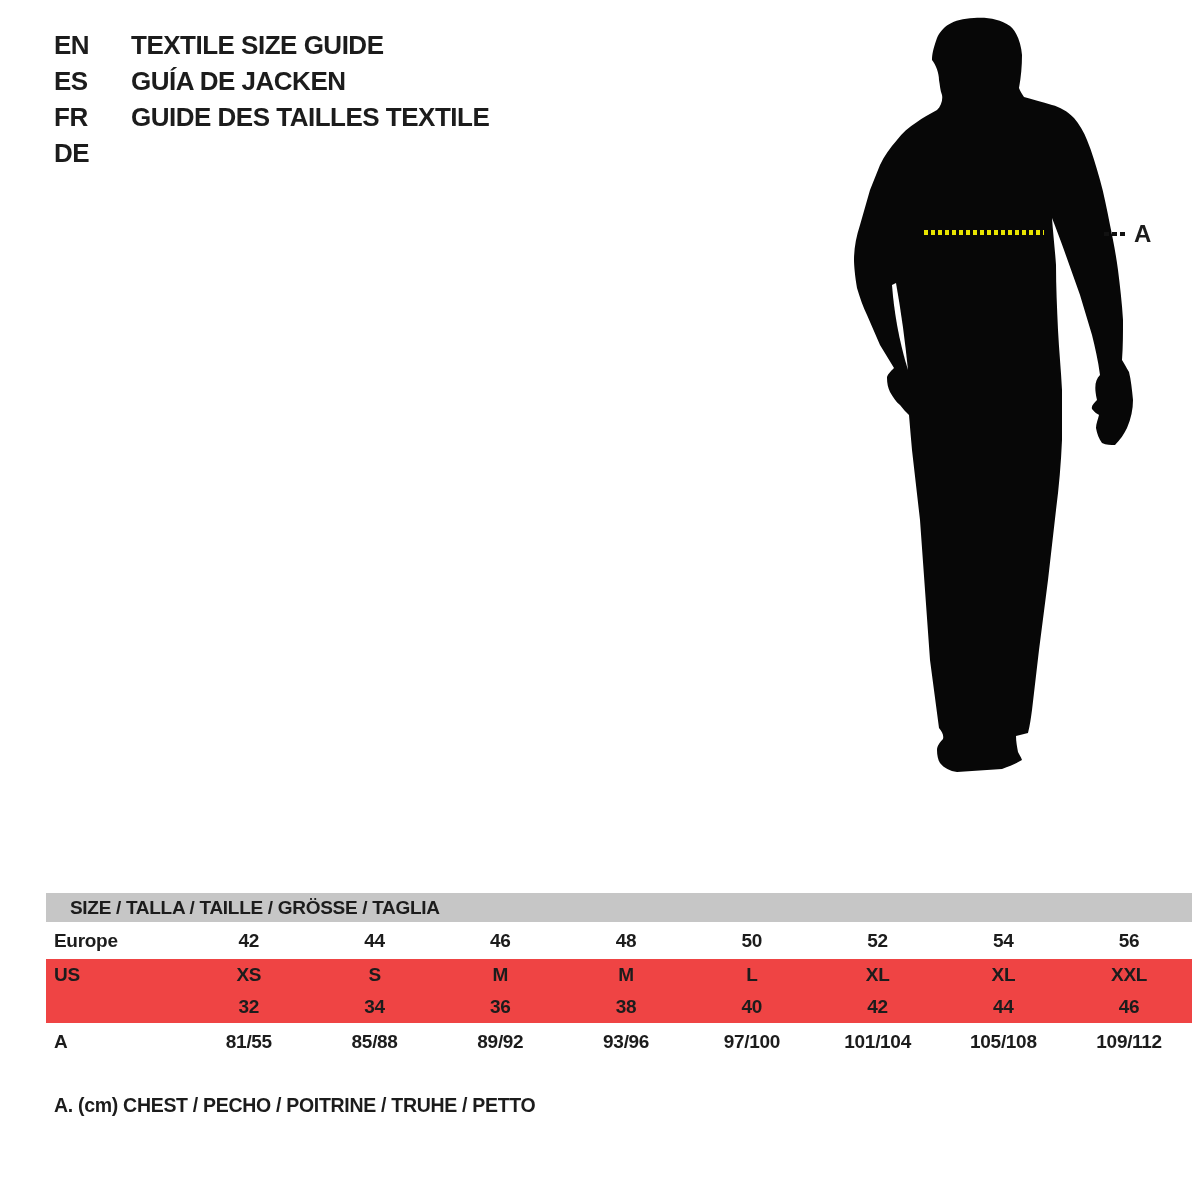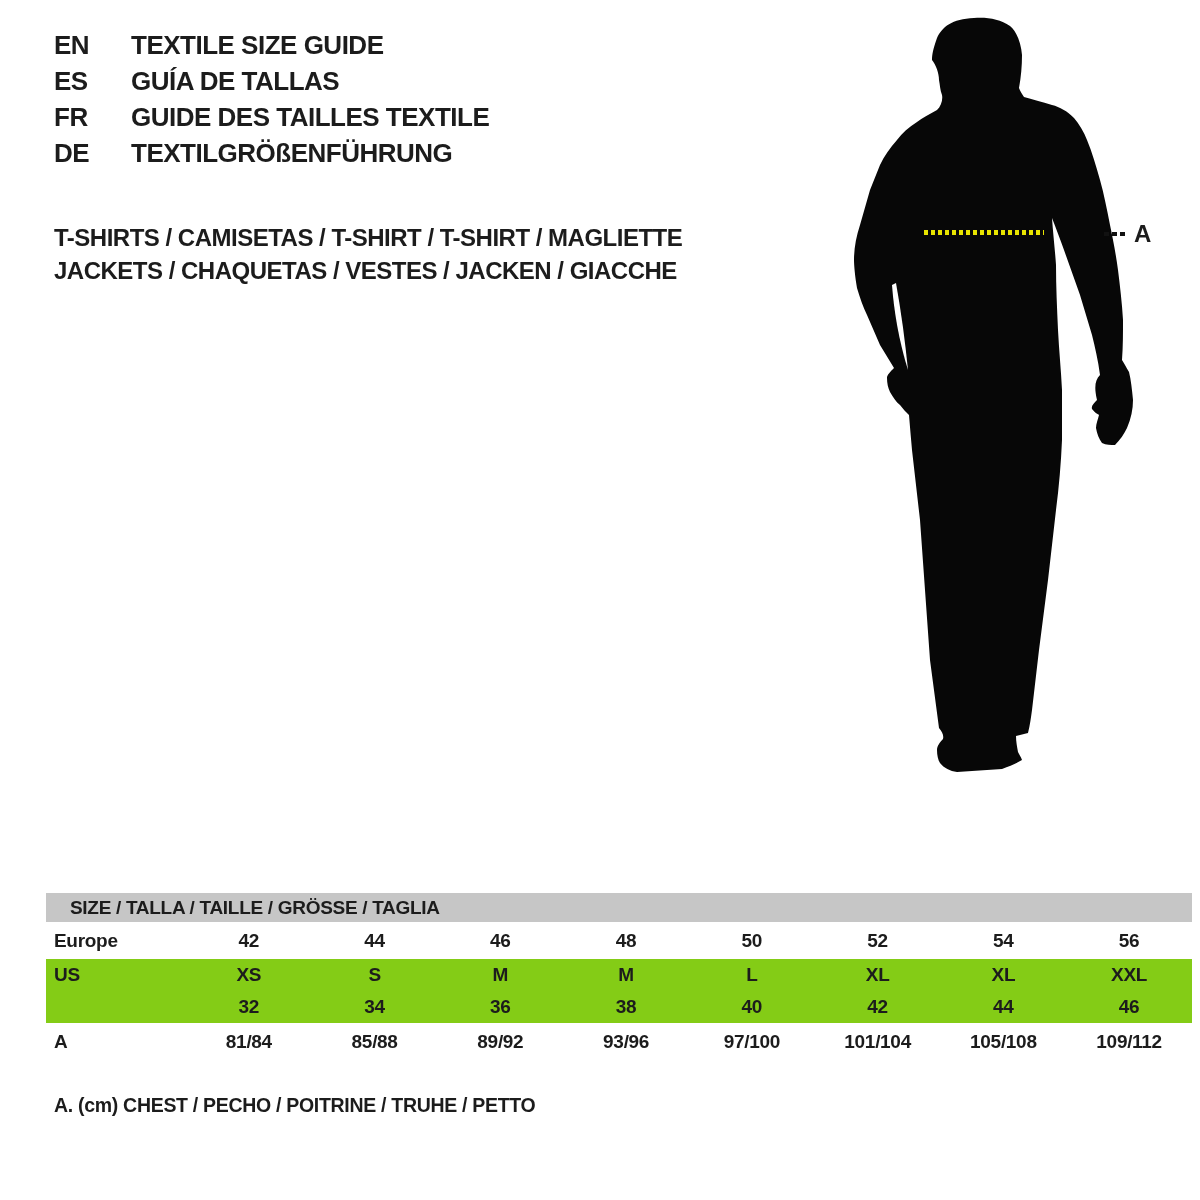--- a/index.html
+++ b/index.html
@@ -31,21 +31,21 @@
   .a-label{position:absolute;left:1122px;top:220px;font-size:24px;font-weight:bold;}
   
   .section-heading{position:absolute;left:42px;top:842px;font-size:19.5px;font-weight:bold;letter-spacing:-0.3px;}
   
   .size-table{position:absolute;left:34px;top:893px;width:1146px;}
   .thead{
     height:29px;line-height:29px;background:#c6c6c6;padding-left:24px;
     font-size:19px;font-weight:bold;letter-spacing:-0.3px;
   }
   .trow{display:grid;grid-template-columns:140px repeat(8,1fr);align-items:center;}
-  .trow.shade{background:#84cc16;}
+  .trow.shade{background:#ef4444;}
   .trow.r0{height:37px;}
   .trow.r1{height:31px;}
   .trow.r2{height:33px;}
   .trow.r3{height:38px;}
   .tlabel{font-size:19px;font-weight:bold;letter-spacing:-0.3px;padding-left:8px;text-align:left;}
   .tcell{font-size:19px;font-weight:bold;letter-spacing:-0.3px;text-align:center;}
   
   .footnote{position:absolute;left:42px;top:1094px;font-size:19.5px;font-weight:bold;letter-spacing:-0.3px;}
 </style>
 </head>
@@ -53,36 +53,31 @@
 
 <div class="canvas">
 
   <div class="lang-list">
       <div class="lang-row">
         <span class="lang-code">EN</span>
         <span class="lang-label">TEXTILE SIZE GUIDE</span>
       </div>
       <div class="lang-row">
         <span class="lang-code">ES</span>
-        <span class="lang-label">GUÍA DE TALLAS</span>
+        <span class="lang-label">GUÍA DE JACKEN</span>
       </div>
       <div class="lang-row">
         <span class="lang-code">FR</span>
         <span class="lang-label">GUIDE DES TAILLES TEXTILE</span>
       </div>
       <div class="lang-row">
         <span class="lang-code">DE</span>
-        <span class="lang-label">TEXTILGRÖßENFÜHRUNG</span>
       </div>
     </div>
 
-  <div class="categories">
-    <div class="cat-line">T-SHIRTS / CAMISETAS / T-SHIRT / T-SHIRT / MAGLIETTE</div>
-    <div class="cat-line">JACKETS / CHAQUETAS / VESTES / JACKEN / GIACCHE</div>
-  </div>
 
   <div class="figure">
     <svg viewBox="0 0 320 765" aria-hidden="true">
       <path class="body-fill" d="
         M142,3
         C120,4 110,12 105,23
         C101,34 100,40 100,45
         C104,50 107,58 107,65
         C108,70 108,75 110,80
         C111,85 109,91 105,95
@@ -181,21 +176,21 @@
           <div class="tcell">34</div>
           <div class="tcell">36</div>
           <div class="tcell">38</div>
           <div class="tcell">40</div>
           <div class="tcell">42</div>
           <div class="tcell">44</div>
           <div class="tcell">46</div>
         </div>
         <div class="trow r3">
           <div class="tlabel">A</div>
-          <div class="tcell">81/84</div>
+          <div class="tcell">81/55</div>
           <div class="tcell">85/88</div>
           <div class="tcell">89/92</div>
           <div class="tcell">93/96</div>
           <div class="tcell">97/100</div>
           <div class="tcell">101/104</div>
           <div class="tcell">105/108</div>
           <div class="tcell">109/112</div>
         </div>
       </div>
   </div>

